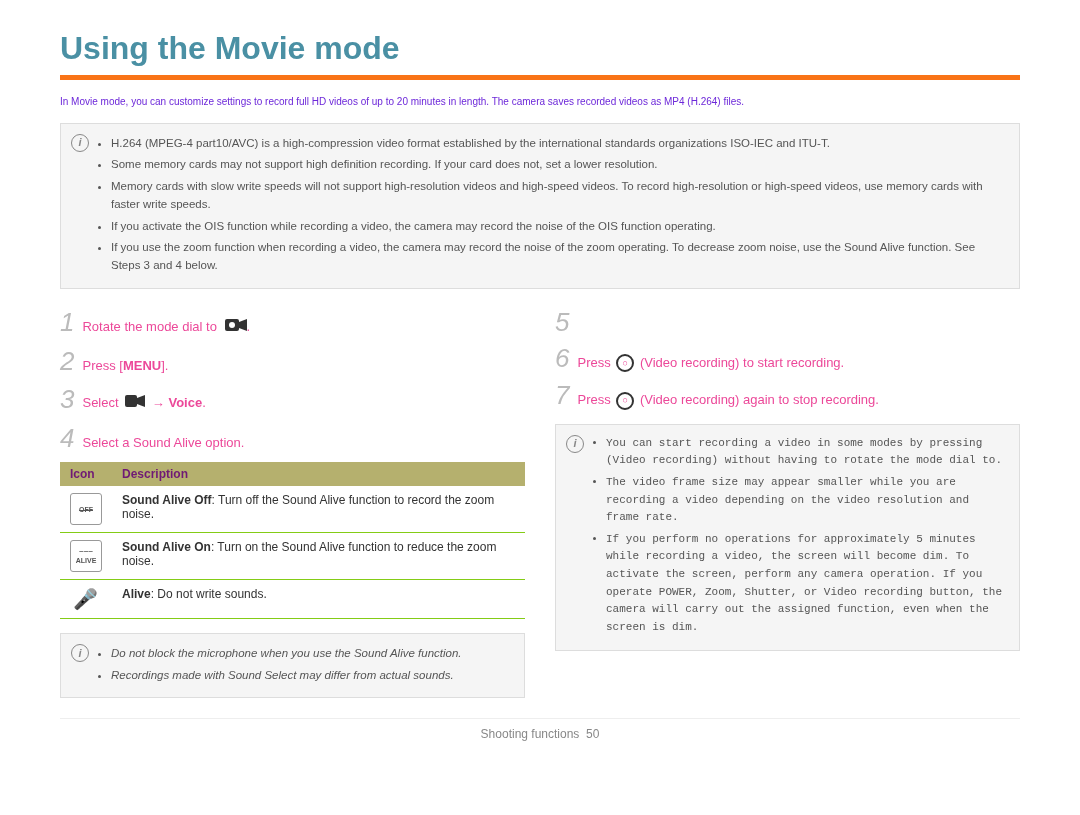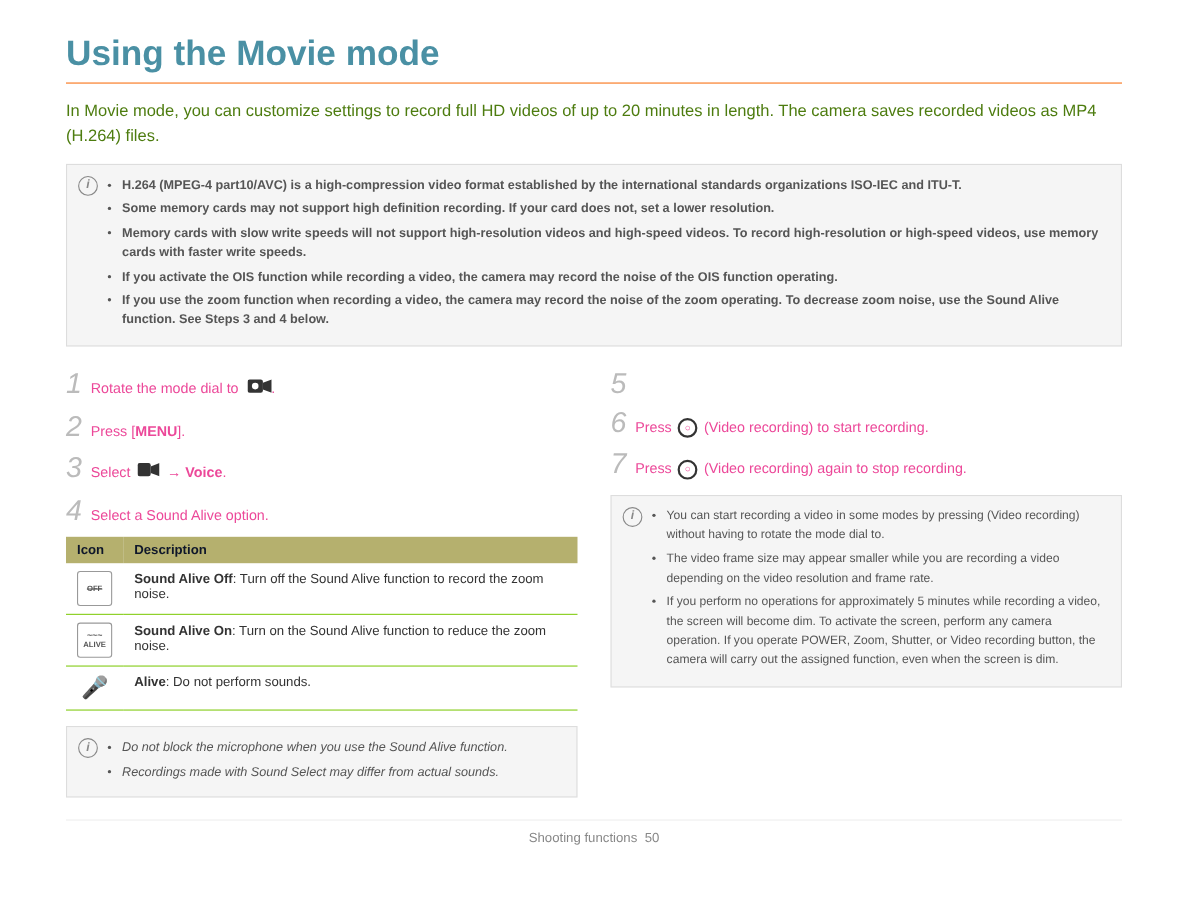--- a/index.html
+++ b/index.html
@@ -11,28 +11,28 @@
       width: 1080px;
       height: 815px;
       overflow: hidden;
       padding: 30px 60px 20px 60px;
     }
 
     .page-title {
       font-size: 32px;
       font-weight: bold;
       color: #4a90a4;
-      border-bottom: 1px solid #f97316;
+      border-bottom: 5px solid #f97316;
       padding-bottom: 8px;
       margin-bottom: 14px;
     }
 
     .intro-text {
-      font-size: 15px;
-      color: #4d7c0f;
+      font-size: 10px;
+      color: #6d28d9;
       margin-bottom: 14px;
       line-height: 1.5;
     }
 
     .note-box {
       background: #f5f5f5;
       border: 1px solid #ddd;
       padding: 10px 14px 10px 36px;
       margin-bottom: 20px;
       position: relative;
@@ -54,21 +54,20 @@
       justify-content: center;
       font-size: 11px;
       color: #888;
       font-style: italic;
       font-weight: bold;
     }
 
     .note-box ul {
       list-style: disc;
       padding-left: 14px;
-      font-weight: bold;
     }
 
     .note-box ul li {
       margin-bottom: 3px;
     }
 
     .main-content {
       display: flex;
       gap: 30px;
     }
@@ -109,21 +108,21 @@
 
     .sound-table {
       width: 100%;
       border-collapse: collapse;
       margin-top: 6px;
       font-size: 12px;
     }
 
     .sound-table thead tr {
       background: #b5b06e;
-      color: #0f172a;
+      color: #701a75;
       border-radius: 10px;
     }
 
     .sound-table thead td {
       padding: 5px 10px;
       font-weight: bold;
     }
 
     .sound-table tbody tr {
       border-bottom: 1px solid #84cc16;
@@ -221,20 +220,21 @@
       font-weight: bold;
     }
 
     .right-note ul {
       list-style: disc;
       padding-left: 14px;
     }
 
     .right-note ul li {
       margin-bottom: 4px;
+      font-family: Liberation Mono, monospace;
     }
 
     .footer {
       text-align: center;
       margin-top: 20px;
       font-size: 12px;
       color: #888;
       border-top: 1px solid #eee;
       padding-top: 8px;
     }
@@ -329,21 +329,21 @@
           </td>
           <td>
             <b>Sound Alive On</b><span>: Turn on the Sound Alive function to reduce the zoom noise.</span>
           </td>
         </tr>
         <tr>
           <td class="icon-cell">
             <div style="font-size:20px; text-align:center;">🎤</div>
           </td>
           <td>
-            <b>Alive</b><span>: Do not perform sounds.</span>
+            <b>Alive</b><span>: Do not write sounds.</span>
           </td>
         </tr>
       </tbody>
     </table>
 
     <div class="bottom-note">
       <div class="note-icon">i</div>
       <ul>
         <li>Do not block the microphone when you use the Sound Alive function.</li>
         <li>Recordings made with Sound Select may differ from actual sounds.</li>

